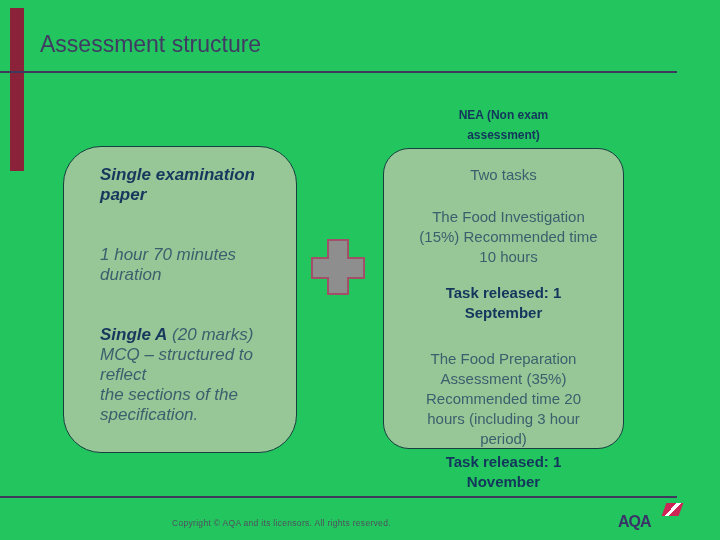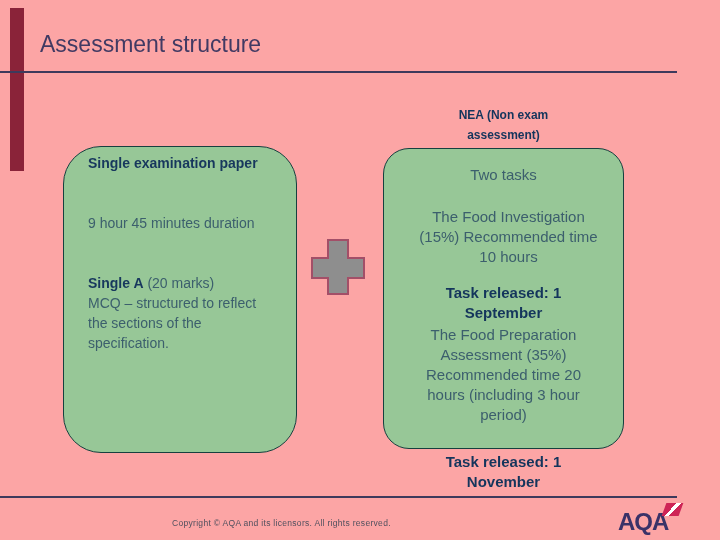--- a/index.html
+++ b/index.html
@@ -1,69 +1,69 @@
 <!DOCTYPE html>
 <html><head>
 <meta charset="utf-8">
 <style>
   html,body{margin:0;padding:0;background:#ffffff;}
   .slide{
-    position:relative;width:720px;height:540px;background:#fca5a5;overflow:hidden;
+    position:relative;width:720px;height:540px;background:#22c55e;overflow:hidden;
     font-family:"Liberation Sans",sans-serif;
   }
   .accent-bar{
     position:absolute;left:10px;top:8px;width:14px;height:163px;background:#8a2339;
   }
   .title{
     position:absolute;left:40px;top:30px;font-size:23px;line-height:28px;
     color:#413a63;font-weight:400;
   }
   .rule{position:absolute;left:0;width:677px;height:2px;background:#3d3a5c;}
   .rule-top{top:71px;}
   .rule-bottom{top:496px;}
 
   .green-box{
     position:absolute;background:#97c797;border:1.5px solid #16403f;border-radius:38px;
     box-sizing:border-box;
   }
   .left-box{left:63px;top:146px;width:234px;height:307px;}
   .right-box{left:383px;top:148px;width:241px;height:301px;border-radius:26px;}
 
-  .left-box p{margin:4px;padding:0 8px 0 20px;font-size:14px;line-height:20px;color:#3c5f6d;}
+  .left-box p{margin:16px;padding:0 8px 0 20px;font-size:17px;line-height:20px;color:#3c5f6d;font-style:italic;}
   .left-box .box-heading{padding-top:2px;font-weight:700;color:#17375d;}
   .left-box .p-duration{margin-top:40px;}
   .left-box .p-section-a{margin-top:40px;}
   .left-box .p-section-b{margin-top:36px;}
   .left-box b{color:#17375d;}
 
   .right-box p{margin:0;padding:0 10px;font-size:15px;line-height:20px;color:#3c5f6d;text-align:center;}
   .right-box .p-two-tasks{padding-top:16px;}
   .right-box .p-investigation{margin-top:22px;padding-left:20px;}
   .right-box .p-released{margin-top:16px;font-weight:700;color:#14355c;}
-  .right-box .p-preparation{margin-top:2px;}
+  .right-box .p-preparation{margin-top:26px;}
 
   .pre{white-space:pre-line;}
 
   .nea-heading{
     position:absolute;left:383px;top:106px;width:241px;text-align:center;
     font-size:12px;line-height:19.5px;font-weight:700;color:#14355c;white-space:pre-line;
   }
   .released-november{
     position:absolute;left:383px;top:452px;width:241px;text-align:center;
     font-size:15px;line-height:20px;font-weight:700;color:#14355c;white-space:pre-line;
   }
 
   .plus-icon{position:absolute;left:311px;top:239px;width:54px;height:56px;}
 
   .footer-text{
     position:absolute;left:172px;top:518px;font-size:8.5px;letter-spacing:0.3px;color:#50505e;
   }
   .aqa-logo{position:absolute;left:618px;top:502px;width:70px;height:34px;}
   .aqa-logo-text{
-    position:absolute;left:0;top:8px;font-size:24px;line-height:24px;font-weight:700;
+    position:absolute;left:0;top:8px;font-size:16px;line-height:24px;font-weight:700;
     color:#3a3268;letter-spacing:-1px;
   }
   .aqa-logo-mark{
     position:absolute;left:46px;top:1px;width:17px;height:13px;
     transform:skewX(-20deg);
     background:linear-gradient(120deg,#ce2456 42%,#ffffff 42%,#ffffff 60%,#ce2456 60%);
   }
 </style>
 </head>
 <body>
@@ -73,21 +73,21 @@
   <div class="accent-bar"></div>
 
   <div class="title">Assessment structure</div>
   <div class="rule rule-top"></div>
 
   <div class="nea-heading">NEA (Non exam
 assessment)</div>
 
   <div class="green-box left-box">
     <p class="box-heading">Single examination paper</p>
-    <p class="p-duration">9 hour 45 minutes duration</p>
+    <p class="p-duration">1 hour 70 minutes duration</p>
     <p class="p-section-a"><b>Single A</b><span class="pre"> (20 marks)
 MCQ – structured to reflect
 the sections of the
 specification.</span></p>
   </div>
 
   <svg class="plus-icon" viewBox="0 0 54 56" xmlns="http://www.w3.org/2000/svg">
     <path d="M17 1 H37 V19 H53 V39 H37 V55 H17 V39 H1 V19 H17 Z" fill="#8e8e8e" stroke="#a34f68" stroke-width="2"></path>
   </svg>
 

